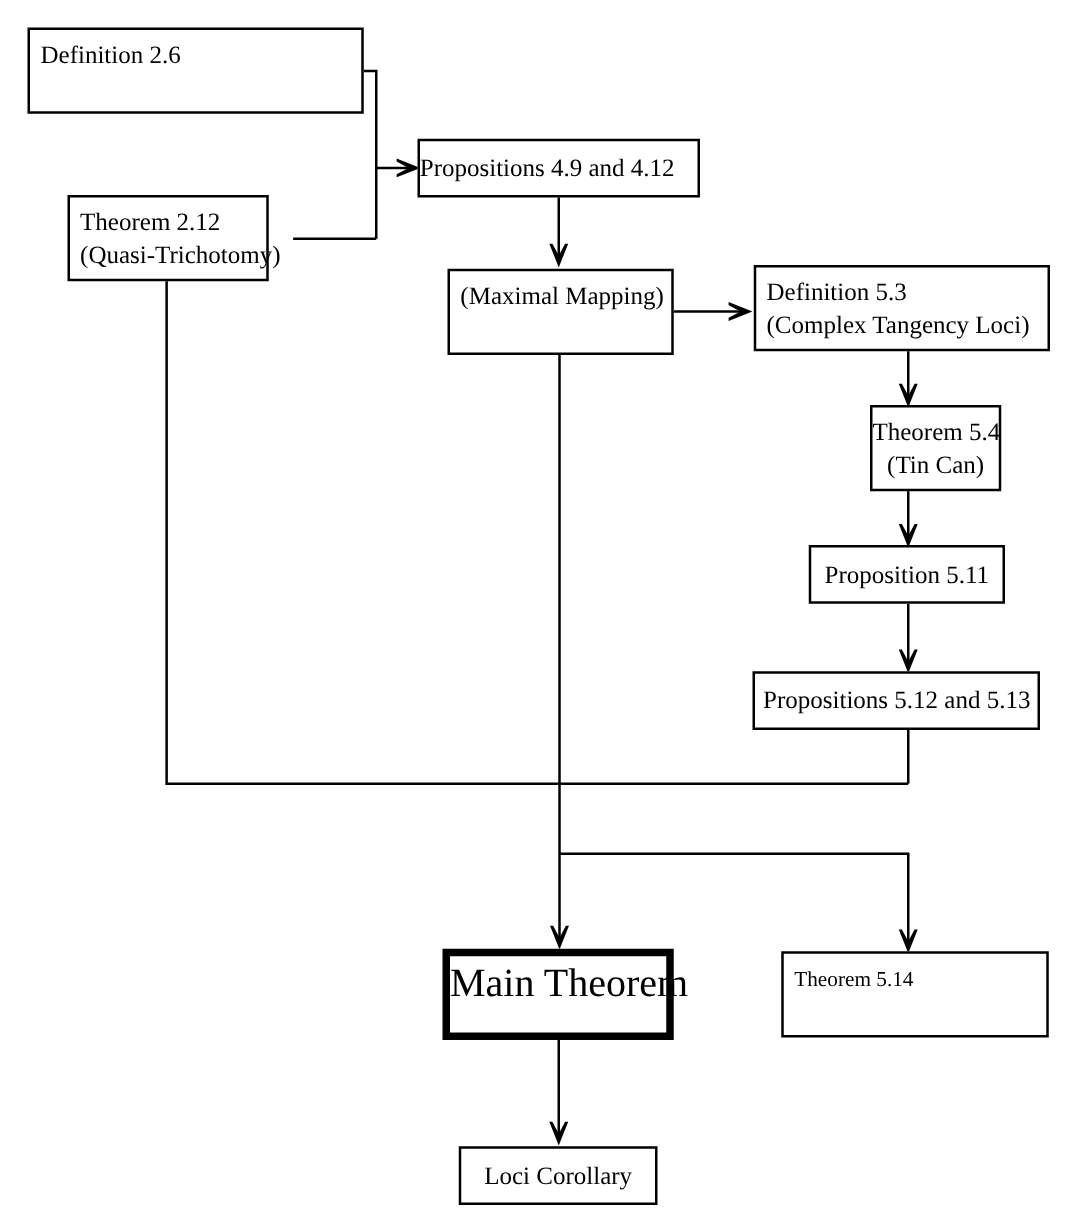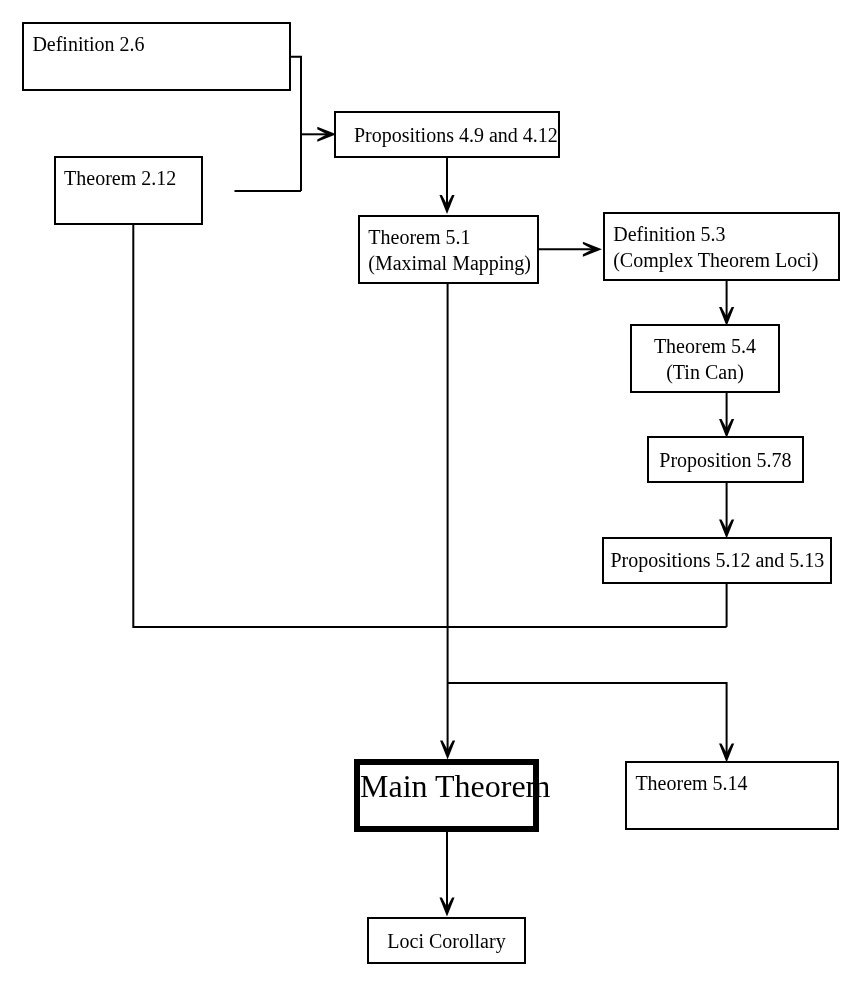--- a/index.html
+++ b/index.html
@@ -66,44 +66,44 @@
       </g>
       <g>
         <polyline points="447,830.9 447,907.4000000000001" fill="none" stroke="#000000" stroke-width="2"></polyline>
         <path d="M 447.00 916.40 L 439.44 897.40 L 441.91 897.40 L 447.00 906.90 L 452.09 897.40 L 454.56 897.40 Z" fill="#000000"></path>
       </g>
     </svg>
   <div id="node-layer">
       <div class="node" style="left: 22px; top: 22px; width: 269px; height: 69px; border-width: 2px;">
         <div class="txt" style="font-size: 20px; line-height: 25.8px; top: 7.9px; text-align: left; padding-left: 8.4px;"><span class="line">Definition 2.6</span></div>
       </div>
-      <div class="node" style="left: 53.7px; top: 156.2px; width: 149px; height: 69.2px; border-width: 2px;">
-        <div class="txt" style="font-size: 20px; line-height: 25.8px; top: 8px; text-align: left; padding-left: 8.4px;"><span class="line">Theorem 2.12</span></div>
+      <div class="node" style="left: 53.7px; top: 156.2px; width: 161px; height: 69.2px; border-width: 2px;">
+        <div class="txt" style="font-size: 20px; line-height: 25.8px; top: 8px; text-align: left; padding-left: 8.4px;"><span class="line">Theorem 2.12</span><span class="line">(Quasi-Trichotomy)</span></div>
       </div>
       <div class="node" style="left: 333.8px; top: 111.3px; width: 226px; height: 47px; border-width: 2px;">
-        <div class="txt" style="font-size: 20px; line-height: 25.8px; top: 9.8px; text-align: right; padding-left: 0px;"><span class="line">Propositions 4.9 and 4.12</span></div>
+        <div class="txt" style="font-size: 20px; line-height: 25.8px; top: 9.8px; text-align: left; padding-left: 0px;"><span class="line">Propositions 4.9 and 4.12</span></div>
       </div>
       <div class="node" style="left: 357.9px; top: 214.9px; width: 181.6px; height: 69.3px; border-width: 2px;">
-        <div class="txt" style="font-size: 20px; line-height: 25.8px; top: 8.05px; text-align: left; padding-left: 8.4px;"><span class="line">Theorem 5.1</span><span class="line">(Maximal Mapping)</span></div>
+        <div class="txt" style="font-size: 20px; line-height: 25.8px; top: 8.05px; text-align: left; padding-left: 8.4px;"><span class="line">(Maximal Mapping)</span></div>
       </div>
       <div class="node" style="left: 602.8px; top: 212.3px; width: 236.9px; height: 69.2px; border-width: 2px;">
-        <div class="txt" style="font-size: 20px; line-height: 25.8px; top: 8px; text-align: left; padding-left: 8.4px; font-family: Liberation Serif, serif;"><span class="line">Definition 5.3</span><span class="line">(Complex Theorem Loci)</span></div>
+        <div class="txt" style="font-size: 20px; line-height: 25.8px; top: 8px; text-align: left; padding-left: 8.4px; font-family: Liberation Serif, serif;"><span class="line">Definition 5.3</span><span class="line">(Complex Tangency Loci)</span></div>
       </div>
-      <div class="node" style="left: 630px; top: 324.1px; width: 150px; height: 69.3px; border-width: 2px;">
+      <div class="node" style="left: 696px; top: 324.1px; width: 105px; height: 69.3px; border-width: 2px;">
         <div class="txt" style="font-size: 20px; line-height: 25.8px; top: 8.05px; text-align: center; padding-left: 0px;"><span class="line">Theorem 5.4</span><span class="line">(Tin Can)</span></div>
       </div>
       <div class="node" style="left: 646.9px; top: 436.2px; width: 157.1px; height: 46.8px; border-width: 2px;">
-        <div class="txt" style="font-size: 20px; line-height: 25.8px; top: 9.7px; text-align: center; padding-left: 0px;"><span class="line">Proposition 5.78</span></div>
+        <div class="txt" style="font-size: 20px; line-height: 25.8px; top: 9.7px; text-align: center; padding-left: 0px;"><span class="line">Proposition 5.11</span></div>
       </div>
       <div class="node" style="left: 602.4px; top: 536.7px; width: 230px; height: 46.9px; border-width: 2px;">
         <div class="txt" style="font-size: 20px; line-height: 25.8px; top: 9.75px; text-align: center; padding-left: 0px;"><span class="line">Propositions 5.12 and 5.13</span></div>
       </div>
       <div class="node lead" style="left: 354px; top: 758.9px; width: 185.4px; height: 73.1px; border-width: 6px;">
         <div class="txt" style="font-size: 32px; line-height: 31px; top: 6px; text-align: center; padding-left: 0px;"><span class="line">Main Theorem</span></div>
       </div>
       <div class="node" style="left: 625px; top: 760.8px; width: 214.2px; height: 69px; border-width: 2px;">
-        <div class="txt" style="font-size: 20px; line-height: 25.8px; top: 7.9px; text-align: left; padding-left: 8.4px;"><span class="line">Theorem 5.14</span></div>
+        <div class="txt" style="font-size: 17px; line-height: 25.8px; top: 7.9px; text-align: left; padding-left: 8.4px;"><span class="line">Theorem 5.14</span></div>
       </div>
       <div class="node" style="left: 367px; top: 917.2px; width: 159px; height: 46.8px; border-width: 2px;">
         <div class="txt" style="font-size: 20px; line-height: 25.8px; top: 9.7px; text-align: center; padding-left: 0px;"><span class="line">Loci Corollary</span></div>
       </div>
     </div>
 </div>
 
 </body></html>

